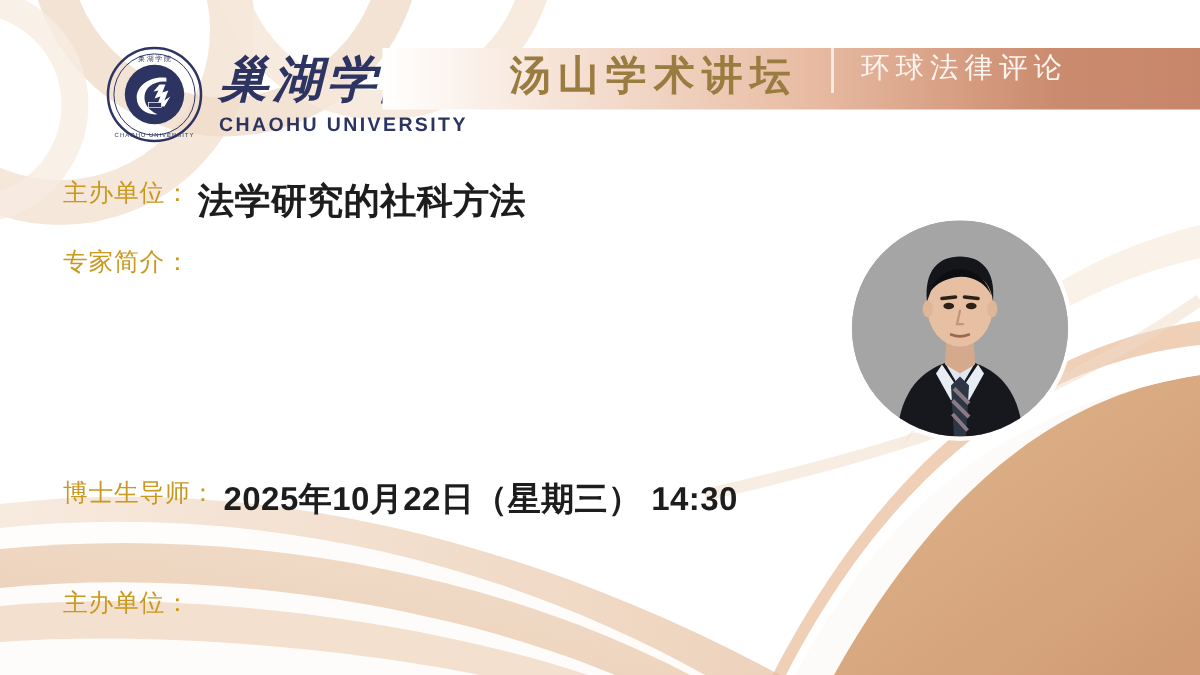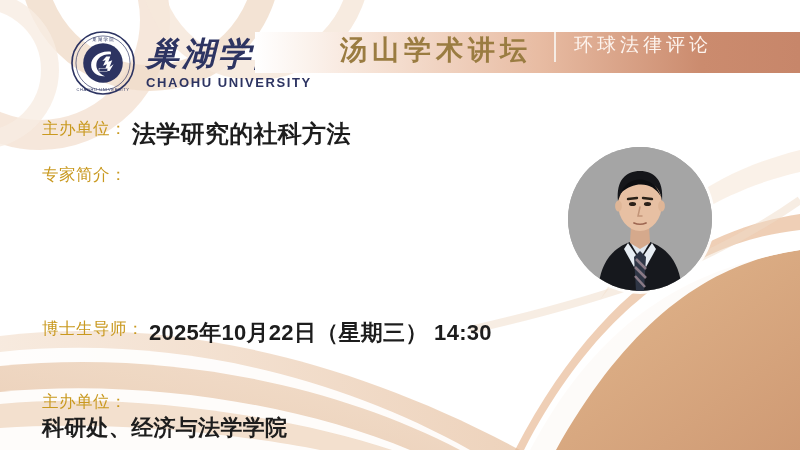--- a/index.html
+++ b/index.html
@@ -193,21 +193,20 @@
   <div class="row" id="row-time">
     <span class="label">博士生导师：</span>
     <span class="value-strong">2025年10月22日（星期三） 14:30</span>
   </div>
 
   <div class="row" id="row-place">
   </div>
 
   <div class="row" id="row-host">
     <span class="label">主办单位：</span>
-    <span class="value-strong">科研处、经济与法学学院</span>
   </div>
 
   <div id="portrait">
     <svg viewBox="0 0 144 144" width="144" height="144">
       <rect x="0" y="0" width="144" height="144" fill="#a5a5a5"></rect>
 
       <path d="M30,144 C32,112 48,100 62,95 L82,95 C96,100 112,112 114,144 Z" fill="#16181d"></path>
 
       <path d="M62,95 L72,112 L82,95 L77,92 L67,92 Z" fill="#dfe6ee"></path>
       <path d="M60,96 L72,114 L66,120 L56,102 Z" fill="#e7edf3"></path>

